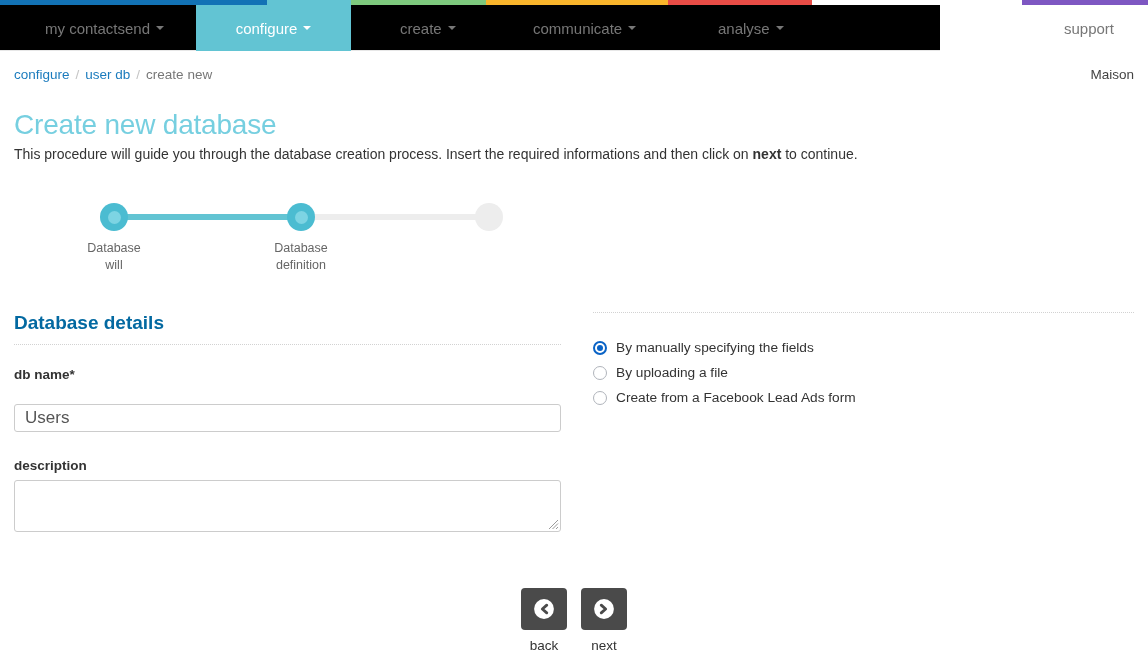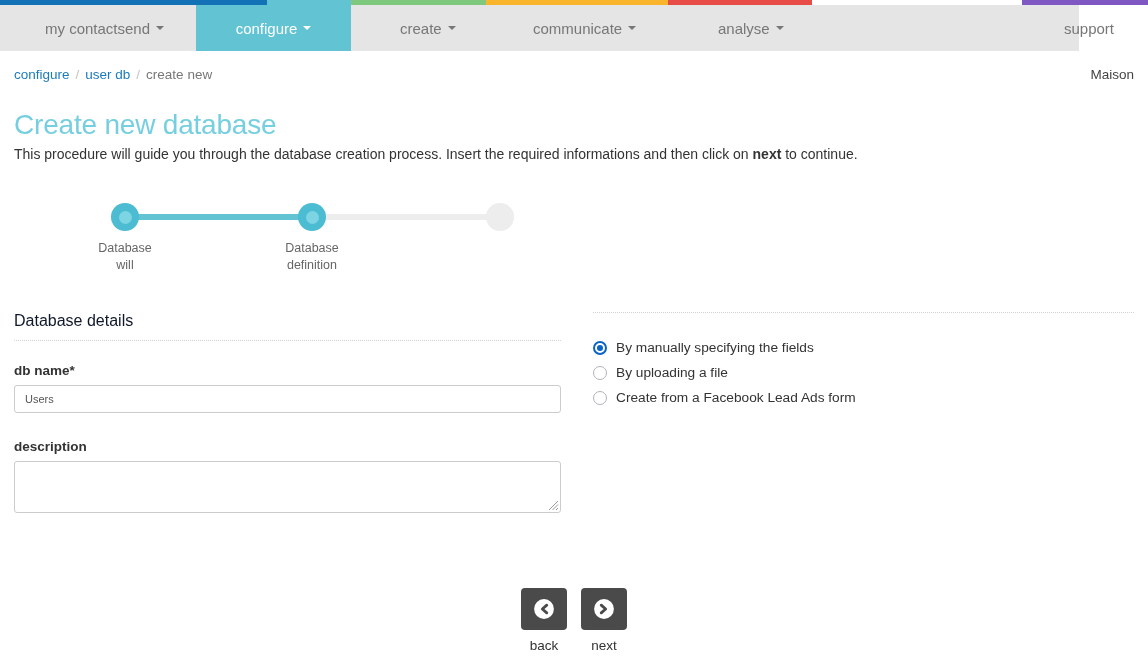--- a/index.html
+++ b/index.html
@@ -16,22 +16,22 @@
   .color-strip {
     position: absolute; top: 0; left: 0;
     width: 1148px; height: 5px;
     display: block;
   }
   .color-seg { position: absolute; top: 0; height: 5px; }
 
   
   .navbar {
     position: absolute; top: 5px; left: 0;
-    width: 1079px; height: 46px;
-    background: #e5e5e5;
+    width: 940px; height: 46px;
+    background: #000000;
     border-bottom: 1px solid #e7e7e7;
   }
   .nav-item {
     position: absolute; top: 0; height: 46px;
     display: flex; align-items: center;
     font-size: 15px;
     color: #777777;
     padding: 0 15px;
     white-space: nowrap;
     cursor: pointer;
@@ -87,21 +87,21 @@
   }
   .page-desc {
     position: absolute; left: 14px; top: 146px;
     font-size: 14px;
     color: #333333;
   }
   .page-desc b { font-weight: bold; }
 
   
   .stepper {
-    position: absolute; left: 17px; top: 195px;
+    position: absolute; left: 6px; top: 195px;
     width: 600px; height: 90px; padding-left: 34px;
   }
   .step-track {
     position: absolute;
     height: 6px;
     border-radius: 3px;
   }
   .step-circle {
     position: absolute;
     width: 28px; height: 28px;
@@ -127,48 +127,49 @@
   }
 
   
   .col-left {
     position: absolute; left: 14px; top: 312px; width: 547px;
   }
   .col-right {
     position: absolute; left: 593px; top: 312px; width: 541px;
   }
   .section-title {
-    font-size: 16px;
-    font-weight: normal;
-    color: #0f172a;
+    font-size: 19px;
+    font-weight: bold;
+    color: #0369a1;
     margin: 0 0 0 0;
     padding-bottom: 10px;
   }
   .dotted-rule {
     height: 0;
     border-top: 1px dotted #d2d2d2;
     margin-bottom: 22px;
   }
   .field-label {
     font-size: 13.5px;
     font-weight: bold;
     color: #333333;
     margin-bottom: 7px;
     display: block;
   }
   .text-input {
     width: 547px; height: 28px;
     border: 1px solid #cccccc;
     border-radius: 3px;
     padding: 4px 10px;
-    font-size: 11px;
+    font-size: 17px;
     font-family: "Liberation Sans", sans-serif;
     color: #555555;
     background: #ffffff;
     outline: none;
+    margin-top: 15px;
   }
   .spacer-22 { height: 26px; }
   .textarea-box {
     width: 547px; height: 52px;
     border: 1px solid #cccccc;
     border-radius: 3px;
     padding: 6px 10px;
     font-size: 13.5px;
     font-family: "Liberation Sans", sans-serif;
     color: #555555;

